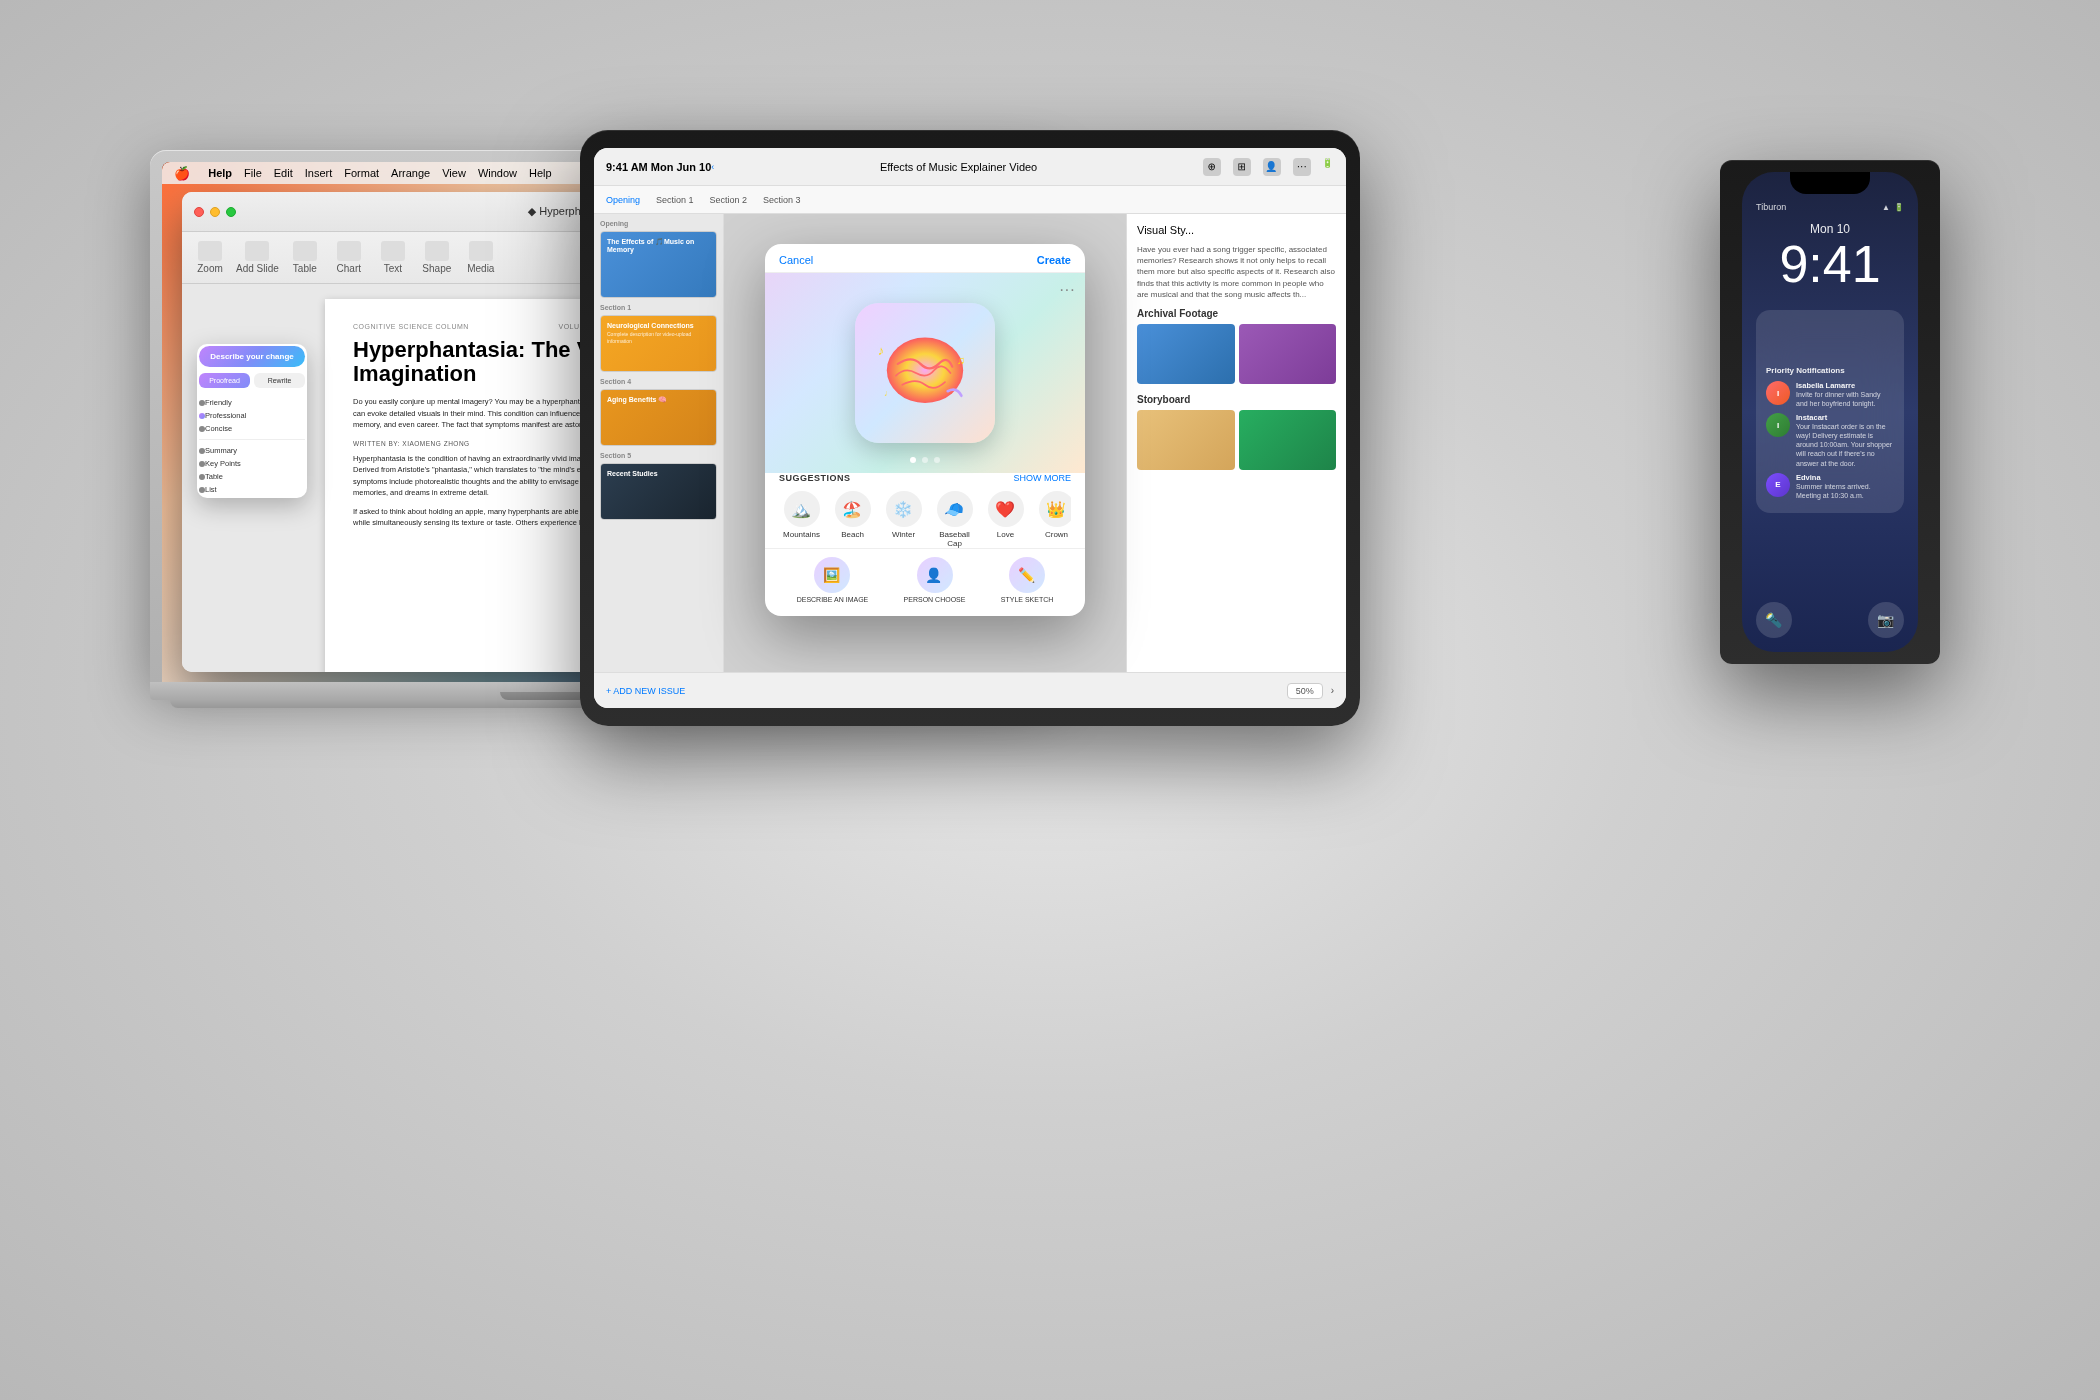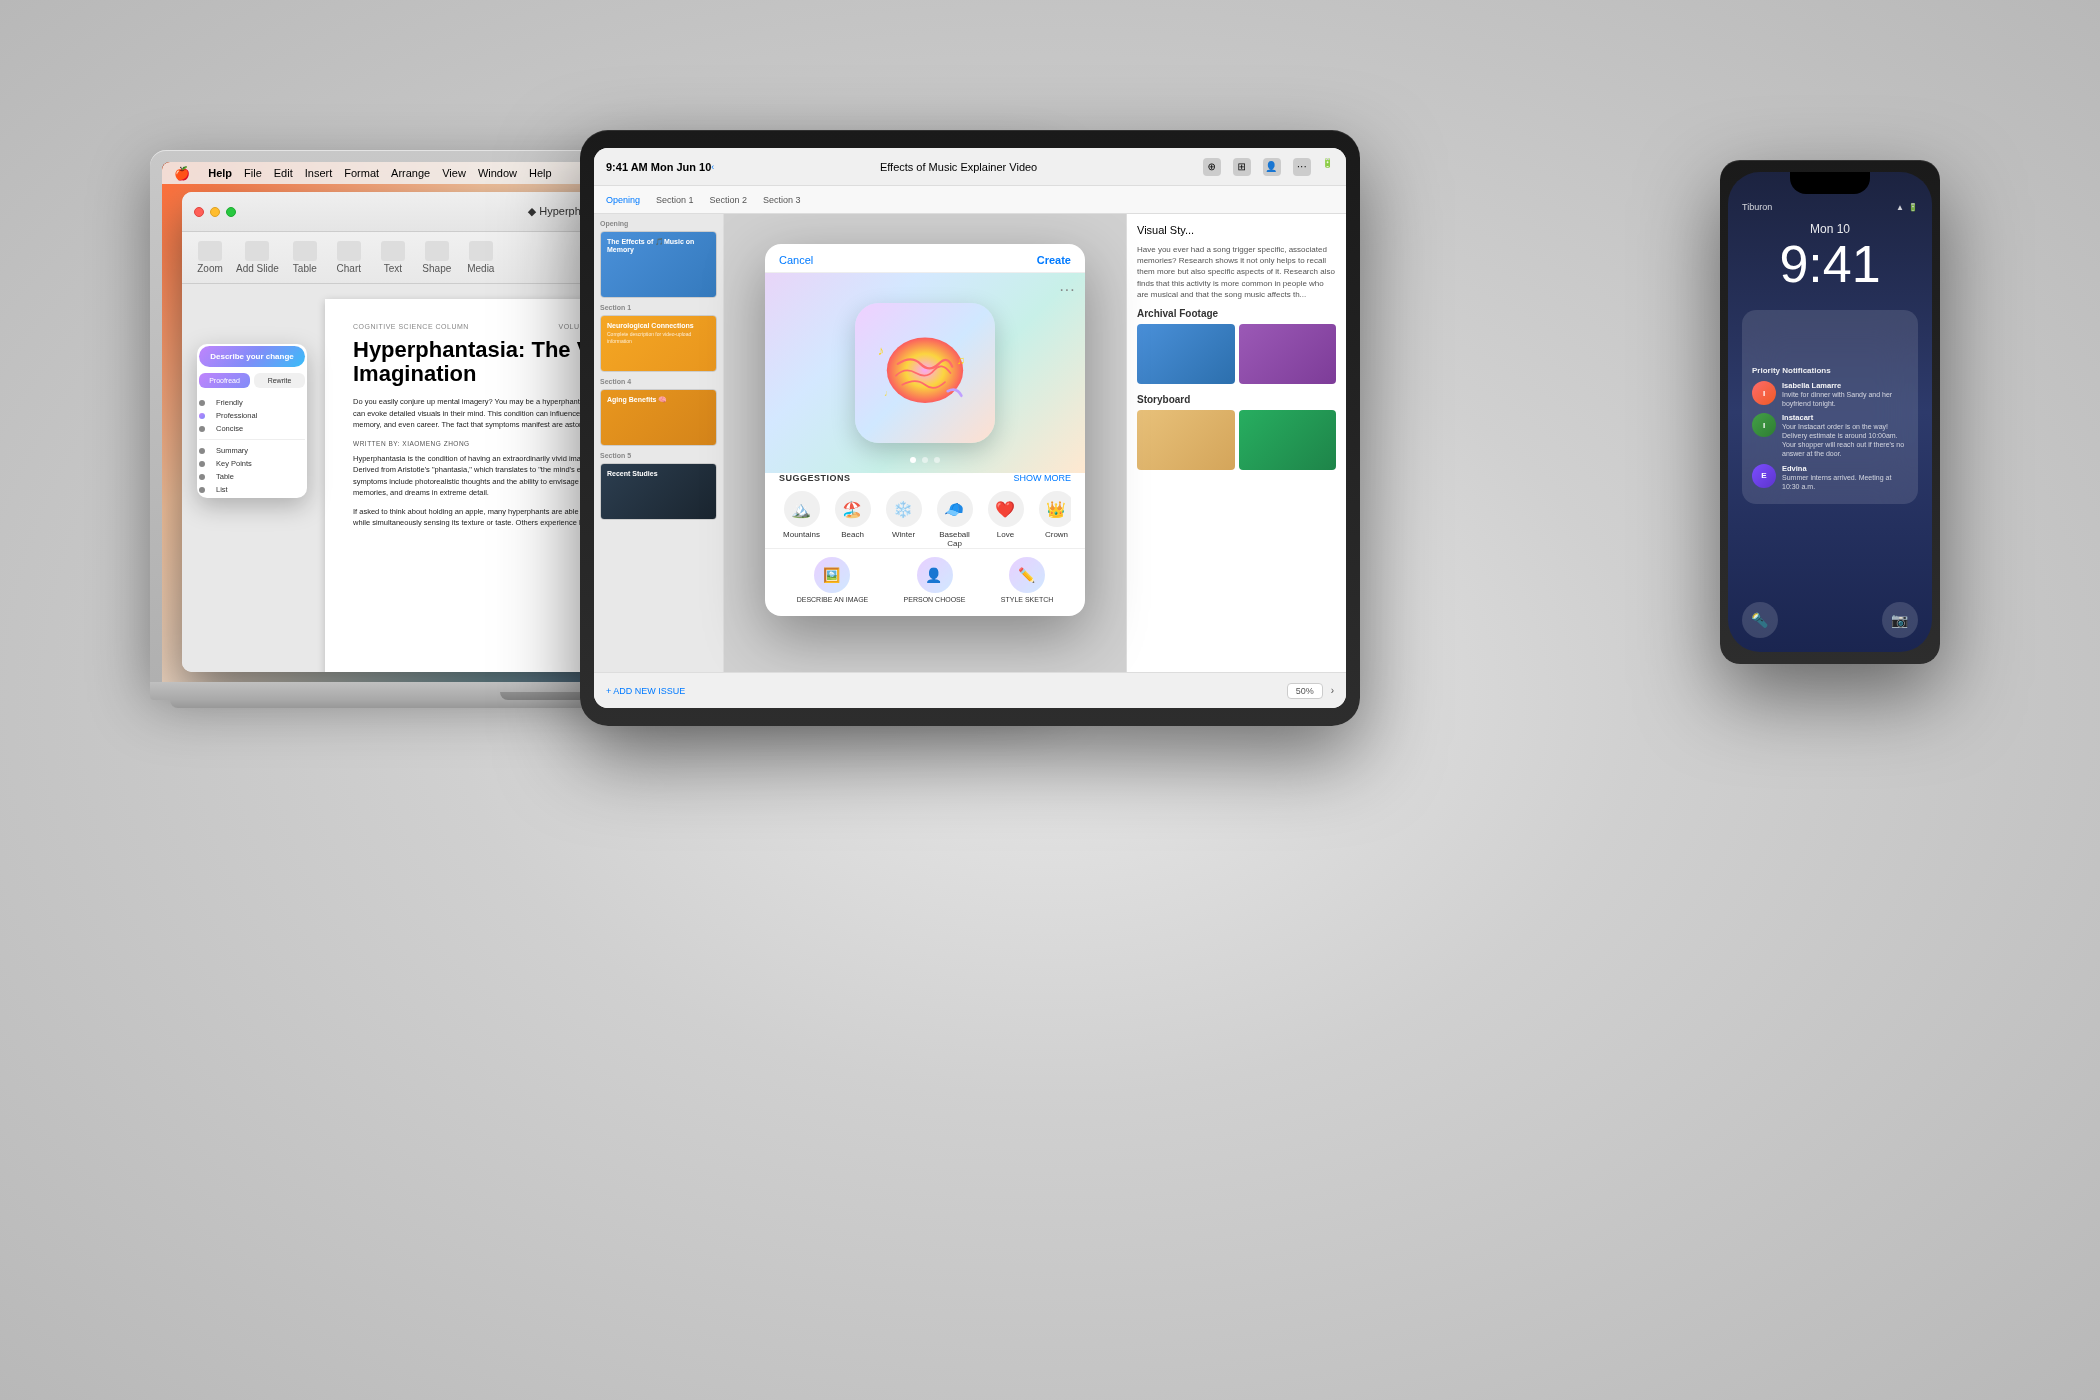--- a/index.html
+++ b/index.html
@@ -283,21 +283,21 @@
     }
 
     .wt-btn.active {
       background: linear-gradient(135deg, #c084fc, #818cf8);
       color: #fff;
     }
 
     .wt-option {
       display: flex;
       align-items: center;
-      gap: 11px;
+      gap: 0;
       padding: 2px 0;
       font-size: 7.5px;
       color: #333;
       text-align: right;
     }
 
     .wt-option-dot {
       width: 6px;
       height: 6px;
       border-radius: 50%;
@@ -703,22 +703,22 @@
     .iphone {
       position: absolute;
       right: 10px;
       top: 60px;
       width: 220px;
       z-index: 3;
     }
 
     .iphone-frame {
       background: linear-gradient(180deg, #1a1a1a 0%, #2d2d2d 100%);
-      border-radius: 20px;
-      padding: 12px 8px;
+      border-radius: 12px;
+      padding: 12px 22px;
       box-shadow: 0 30px 80px rgba(0,0,0,0.5), inset 0 1px 0 rgba(255,255,255,0.1);
       position: relative;
     }
 
     .iphone-notch {
       position: absolute;
       top: 12px;
       left: 50%;
       transform: translateX(-50%);
       width: 80px;

